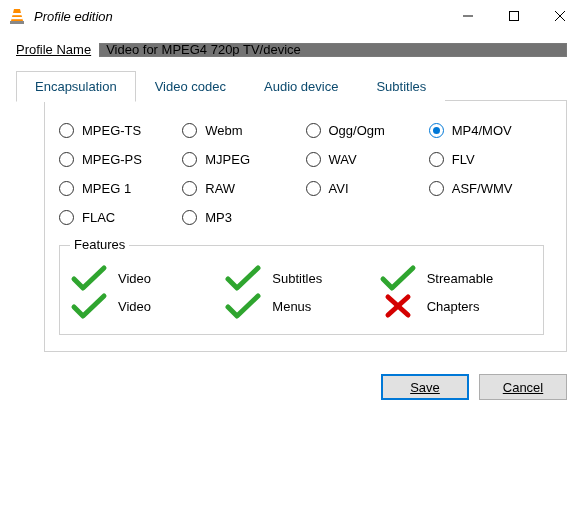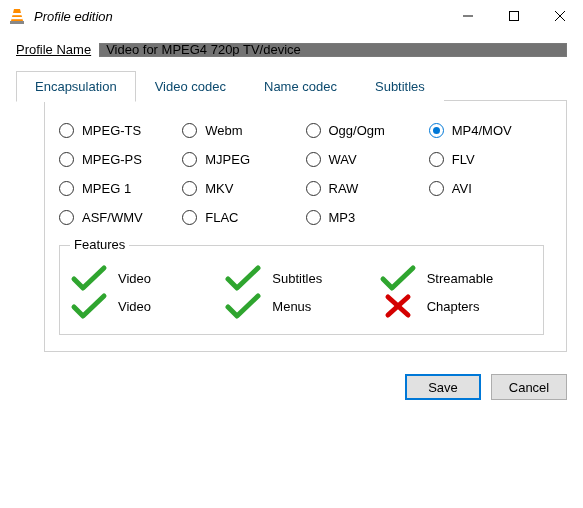--- a/index.html
+++ b/index.html
@@ -21,21 +21,21 @@
   .radio { display: flex; align-items: center; gap: 8px; }
   .radio-circle { width: 15px; height: 15px; border: 1.5px solid #333; border-radius: 50%; display: flex; align-items: center; justify-content: center; flex-shrink:0;}
   .radio.selected .radio-circle { border-color: #0078d7; }
   .radio.selected .radio-circle::after { content: ""; width: 7px; height: 7px; background: #0078d7; border-radius: 50%; }
   .features { border: 1px solid #d0d0d0; padding: 18px 10px 14px 10px; position: relative; }
   .features-legend { position: absolute; top: -9px; left: 10px; background: #fff; padding: 0 4px; }
   .feat-grid { display: grid; grid-template-columns: 1fr 1fr 1fr; row-gap: 0; }
   .feat { display: flex; align-items: center; gap: 10px; }
   .feat-icon { width: 38px; height: 28px; display:flex; align-items:center; justify-content:center; }
   .buttons { display: flex; justify-content: flex-end; gap: 10px; margin-top: 22px; }
-  .btn { width: 76px; height: 26px; border: 1px solid #adadad; background: #e1e1e1; display:flex; align-items:center; justify-content:center; }
+  .btn { width: 88px; height: 26px; border: 1px solid #adadad; background: #e1e1e1; display:flex; align-items:center; justify-content:center;text-decoration:underline; }
   .btn.primary { border: 2px solid #0078d7; }
   svg { display: block; }
 </style>
 </head>
 <body>
 
 <div class="titlebar">
   <span class="vlc-icon">
     <svg viewBox="0 0 18 18" width="18" height="18">
       <path d="M6 2 L12 2 L15 14 L3 14 Z" fill="#ff8c00"></path>
@@ -68,21 +68,21 @@
 <div class="content">
 
   <div class="row-profile">
     <label>Profile Name</label>
     <input type="text" value="Video for MPEG4 720p TV/device" style="">
   </div>
 
   <div class="tabs" id="tabs">
       <div class="tab active">Encapsulation</div>
       <div class="tab">Video codec</div>
-      <div class="tab">Name codec</div>
+      <div class="tab">Audio device</div>
       <div class="tab">Subtitles</div>
     </div>
 
   <div class="panel">
     <div class="enc-grid" id="enc-grid">
         <div class="radio">
           <span class="radio-circle"></span>
           <span>MPEG-TS</span>
         </div>
         <div class="radio">
@@ -109,24 +109,20 @@
           <span class="radio-circle"></span>
           <span>WAV</span>
         </div>
         <div class="radio">
           <span class="radio-circle"></span>
           <span>FLV</span>
         </div>
         <div class="radio">
           <span class="radio-circle"></span>
           <span>MPEG 1</span>
-        </div>
-        <div class="radio">
-          <span class="radio-circle"></span>
-          <span>MKV</span>
         </div>
         <div class="radio">
           <span class="radio-circle"></span>
           <span>RAW</span>
         </div>
         <div class="radio">
           <span class="radio-circle"></span>
           <span>AVI</span>
         </div>
         <div class="radio">

